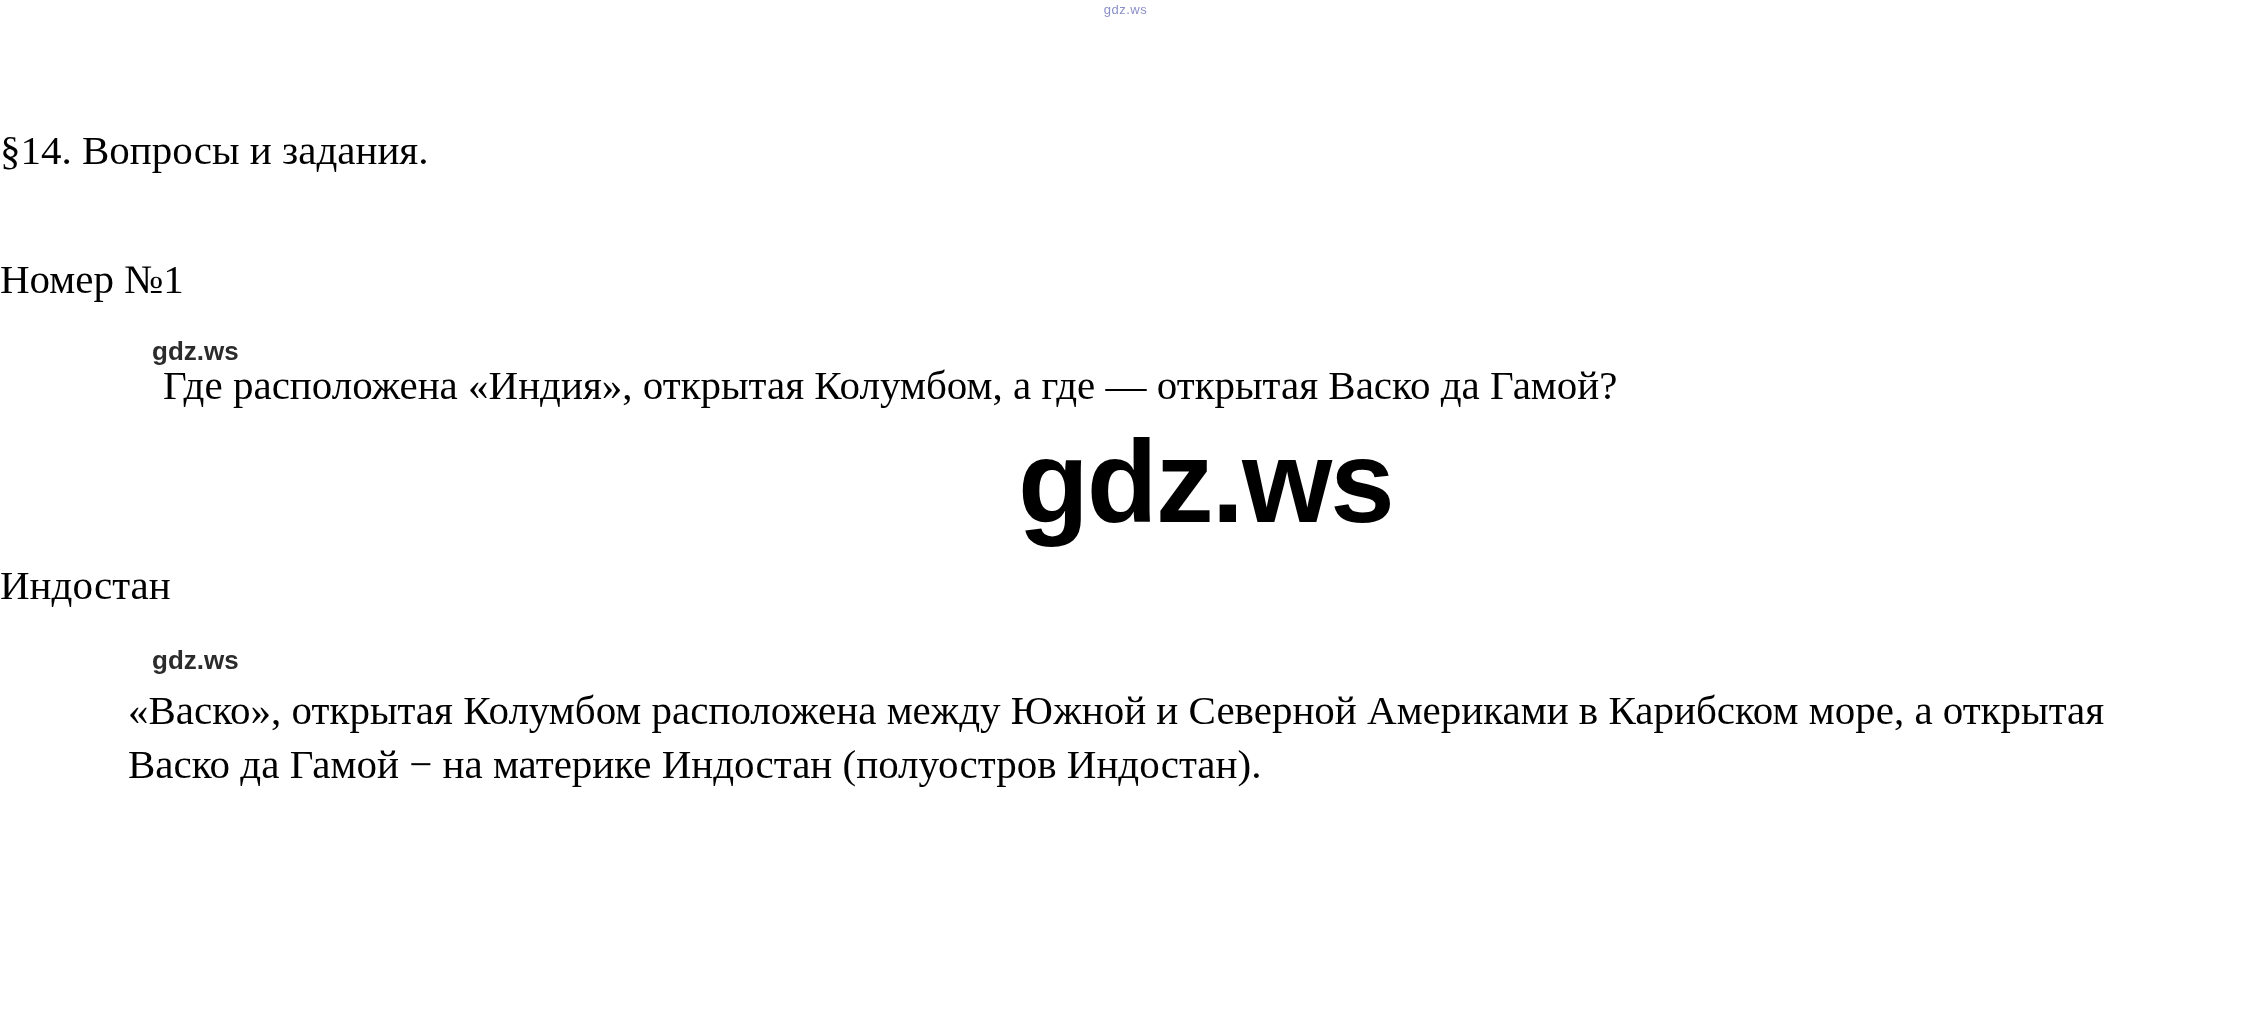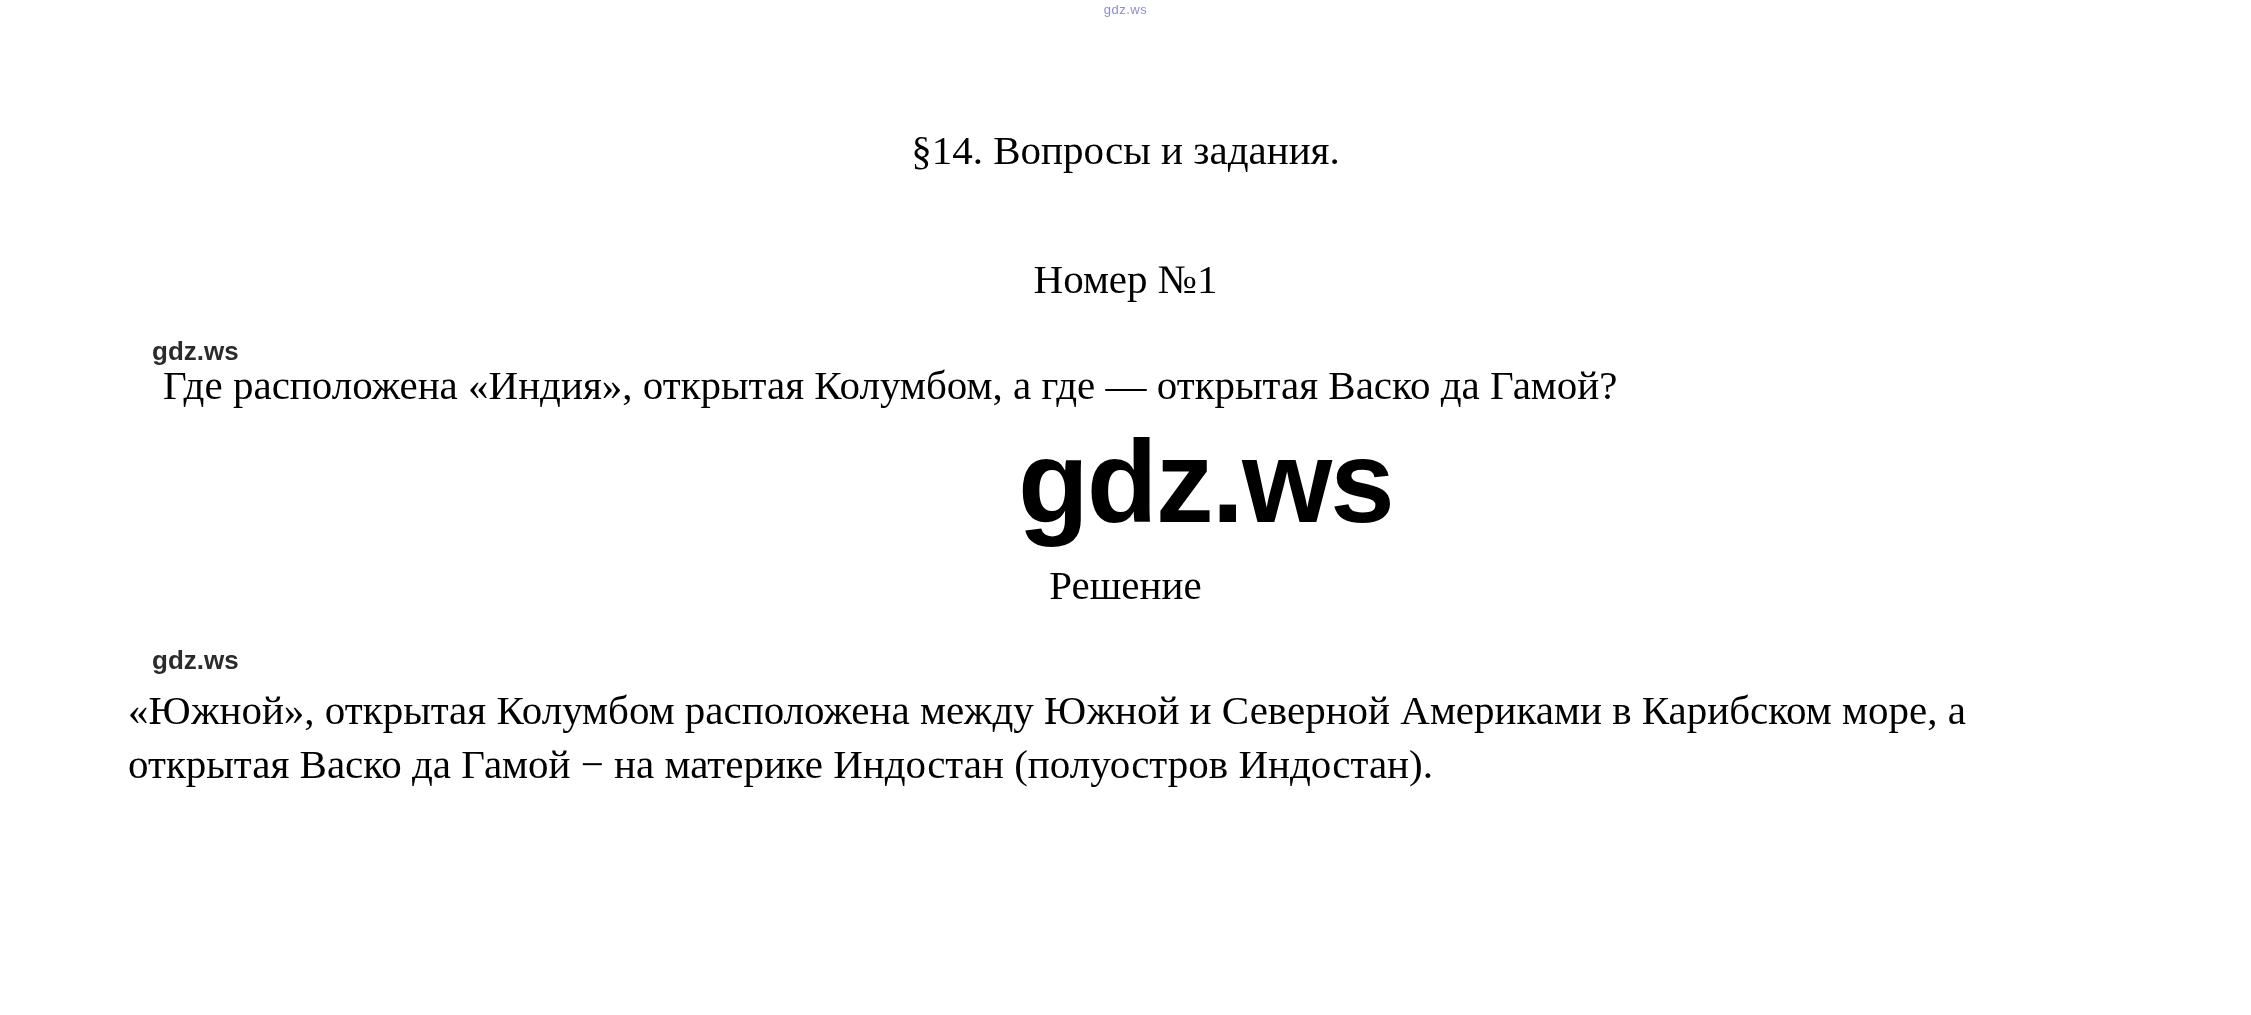--- a/index.html
+++ b/index.html
@@ -57,21 +57,20 @@
     font-size: 116px;
     line-height: 1;
     color: #000000;
     letter-spacing: -2px;
   }
 
   .heading {
     position: absolute;
     left: 0;
     width: 100%;
-    text-align: center;
     font-size: 41px;
     line-height: 1.2;
   }
   .heading-title { top: 126px; }
   .heading-number { top: 255px; }
   .heading-solution { top: 561px; }
 
   .body-text {
     position: absolute;
     left: 128px;
@@ -97,19 +96,19 @@
   <div class="heading heading-title">§14. Вопросы и задания.</div>
 
   <div class="heading heading-number">Номер №1</div>
 
   <div class="watermark-small wm-1">gdz.ws</div>
 
   <div class="body-text question">Где расположена «Индия», открытая Колумбом, а где — открытая Васко да Гамой?</div>
 
   <div class="watermark-big">gdz.ws</div>
 
-  <div class="heading heading-solution">Решение</div>
+  <div class="heading heading-solution">Индостан</div>
 
   <div class="watermark-small wm-2">gdz.ws</div>
 
-  <div class="body-text answer"><span>«Южной», открытая Колумбом расположена </span><b>между Южной и Северной Америками в Карибском море</b><span>, а открытая Васко да Гамой − </span><b>на материке Индостан (полуостров Индостан)</b><span>.</span></div>
+  <div class="body-text answer"><span>«Васко», открытая Колумбом расположена </span><b>между Южной и Северной Америками в Карибском море</b><span>, а открытая Васко да Гамой − </span><b>на материке Индостан (полуостров Индостан)</b><span>.</span></div>
 
 </div>
 
 </body></html>

